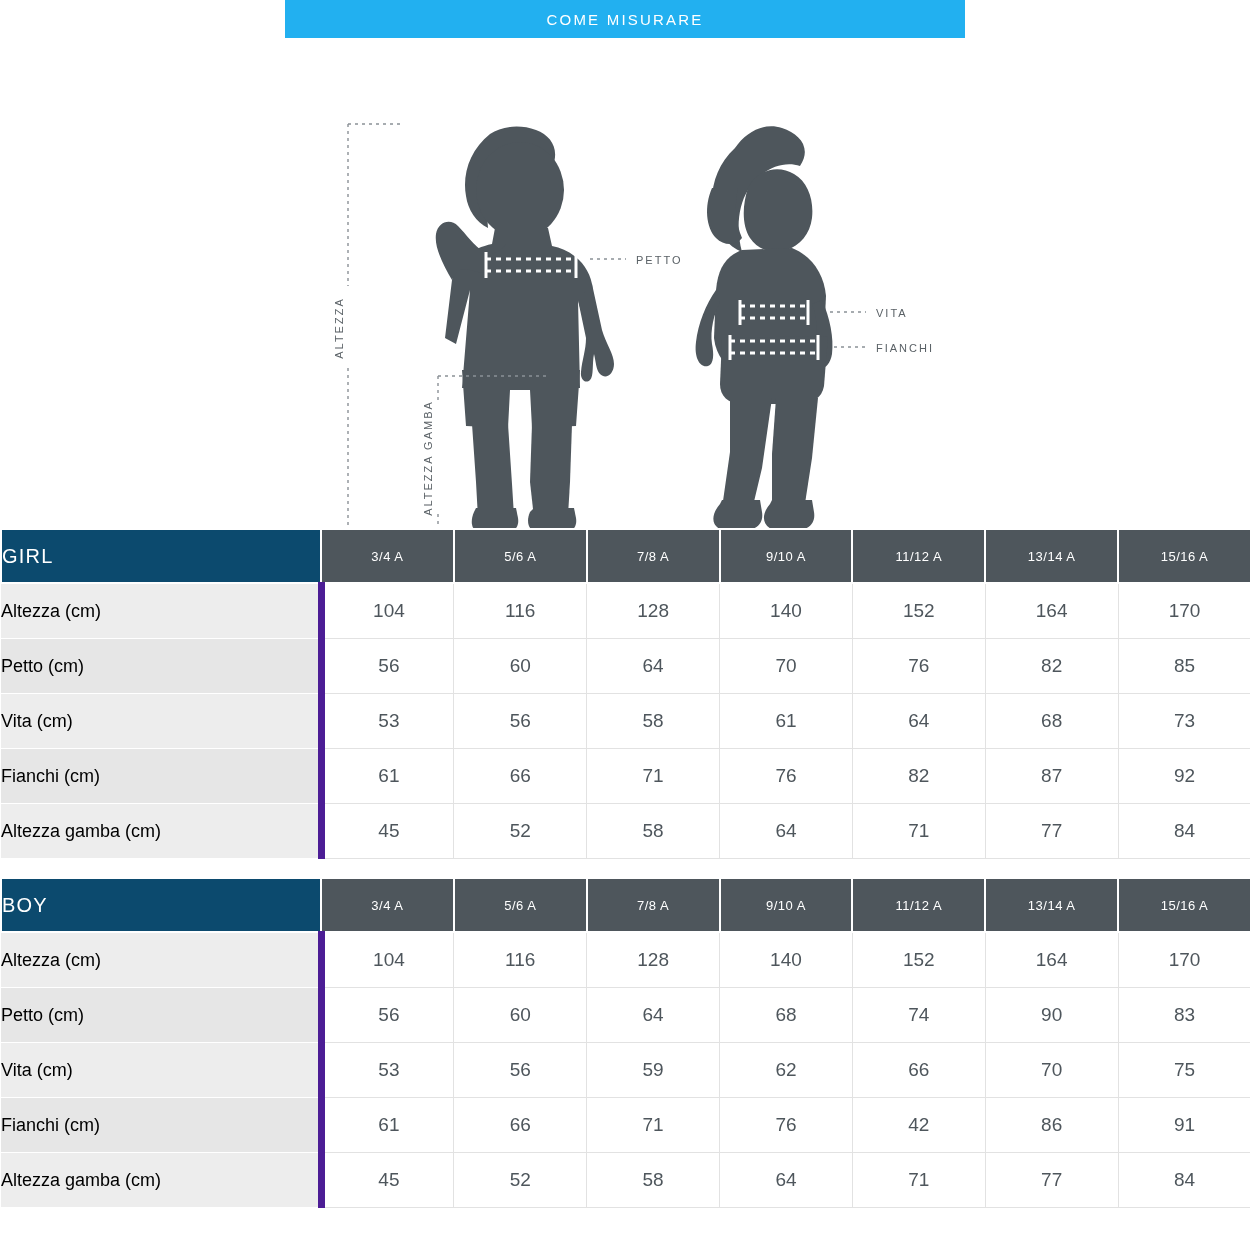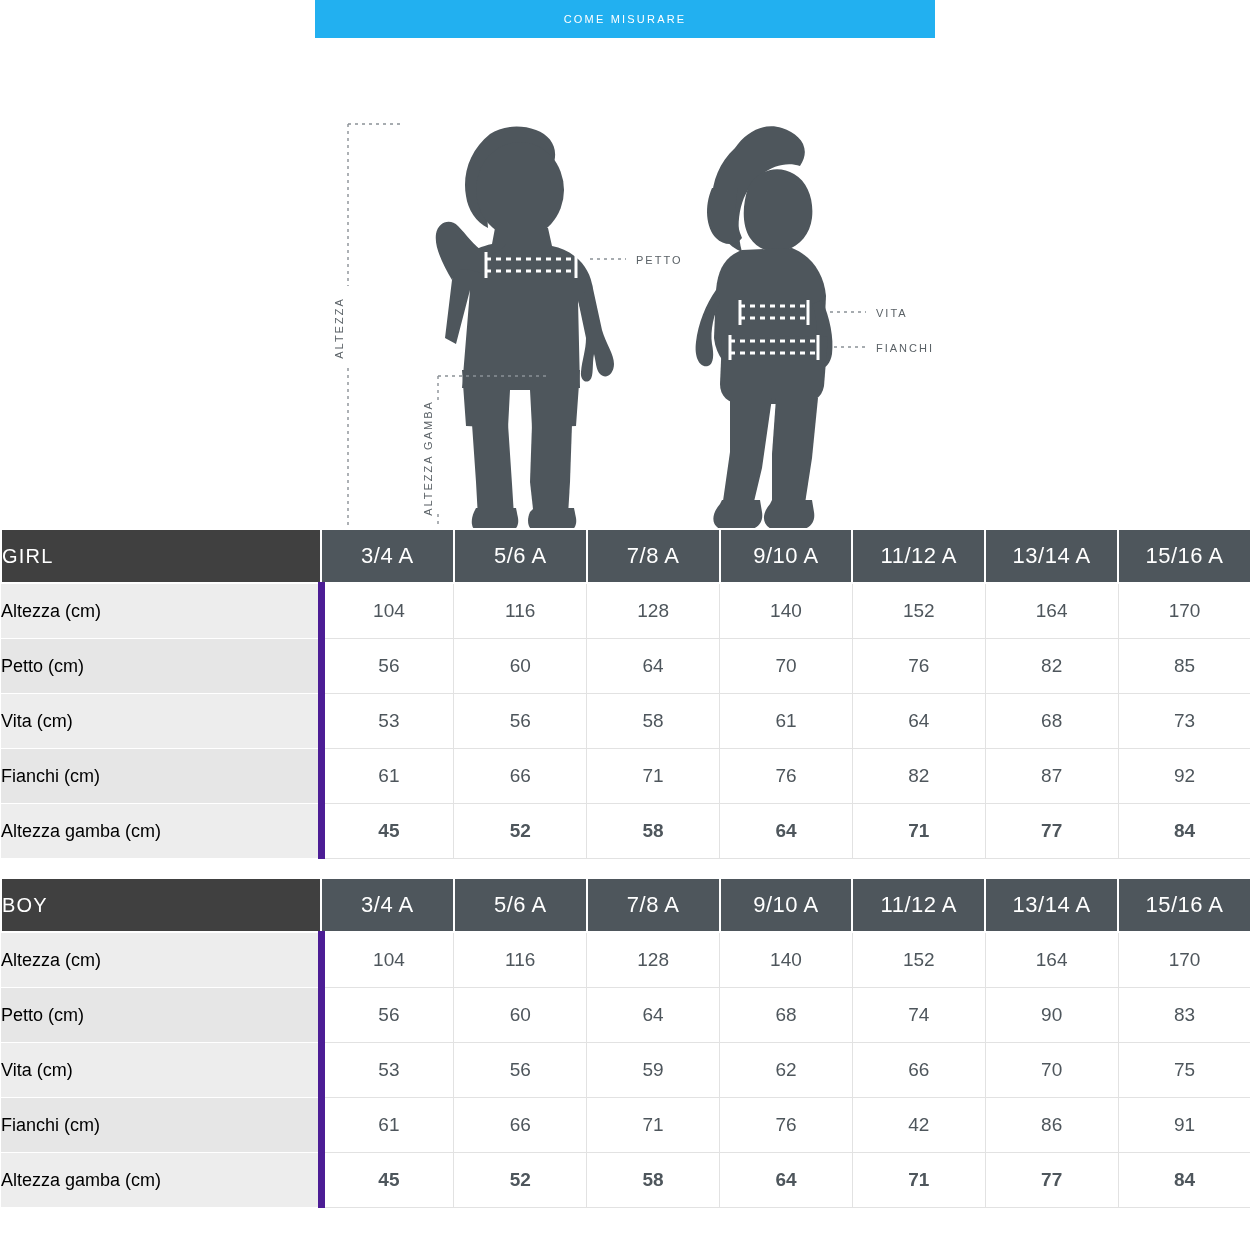--- a/index.html
+++ b/index.html
@@ -15,28 +15,28 @@
     overflow: hidden;
   }
 
   
   .banner-row {
     display: flex;
     justify-content: center;
     padding-top: 0;
   }
   .banner {
-    width: 620px;
+    width: 680px;
     height: 38px;
     background: #22b0f0;
     color: #ffffff;
     display: flex;
     align-items: center;
     justify-content: center;
-    font-size: 11px;
+    font-size: 15px;
     letter-spacing: 2.2px;
     font-weight: 400;
   }
 
   
   .illustration {
     position: relative;
     height: 490px;
     width: 1250px;
   }
@@ -57,34 +57,34 @@
     table-layout: fixed;
   }
   table.size-table col.lbl { width: 320px; }
   table.size-table col.cel { width: 132.85px; }
 
   .size-table th, .size-table td {
     padding: 0;
     margin: 0;
   }
   .hdr-title {
-    background: #404040;
+    background: #0c4a6e;
     color: #ffffff;
     font-size: 20px;
     letter-spacing: 1.2px;
     text-align: left;
     padding-left: 26px;
     height: 52px;
     font-weight: 400;
     border: 2px solid #ffffff;
   }
   .hdr-cell {
     background: #4e565c;
     color: #ffffff;
-    font-size: 22px;
+    font-size: 13px;
     text-align: center;
     height: 52px;
     font-weight: 400;
     border: 2px solid #ffffff;
     letter-spacing: 0.5px;
   }
   .row-label {
     background: #ededed;
     color: #000000;
     font-size: 18px;
@@ -99,21 +99,21 @@
     background: #ffffff;
     color: #4e565c;
     font-size: 19px;
     text-align: center;
     height: 54px;
     border-bottom: 1px solid #e2e2e2;
     border-right: 1px solid #e2e2e2;
     font-weight: 400;
   }
   .data-cell.first { border-left: 7px solid #4c1d95; }
-  .row-last .data-cell { border-bottom: 1px solid #e2e2e2; font-weight: bold; }
+  .row-last .data-cell { border-bottom: 1px solid #e2e2e2; }
 
   .cap-text {
     font-family: "Liberation Sans", sans-serif;
     font-size: 11px;
     letter-spacing: 2px;
     fill: #5a6166;
   }
 </style>
 </head>
 <body>

